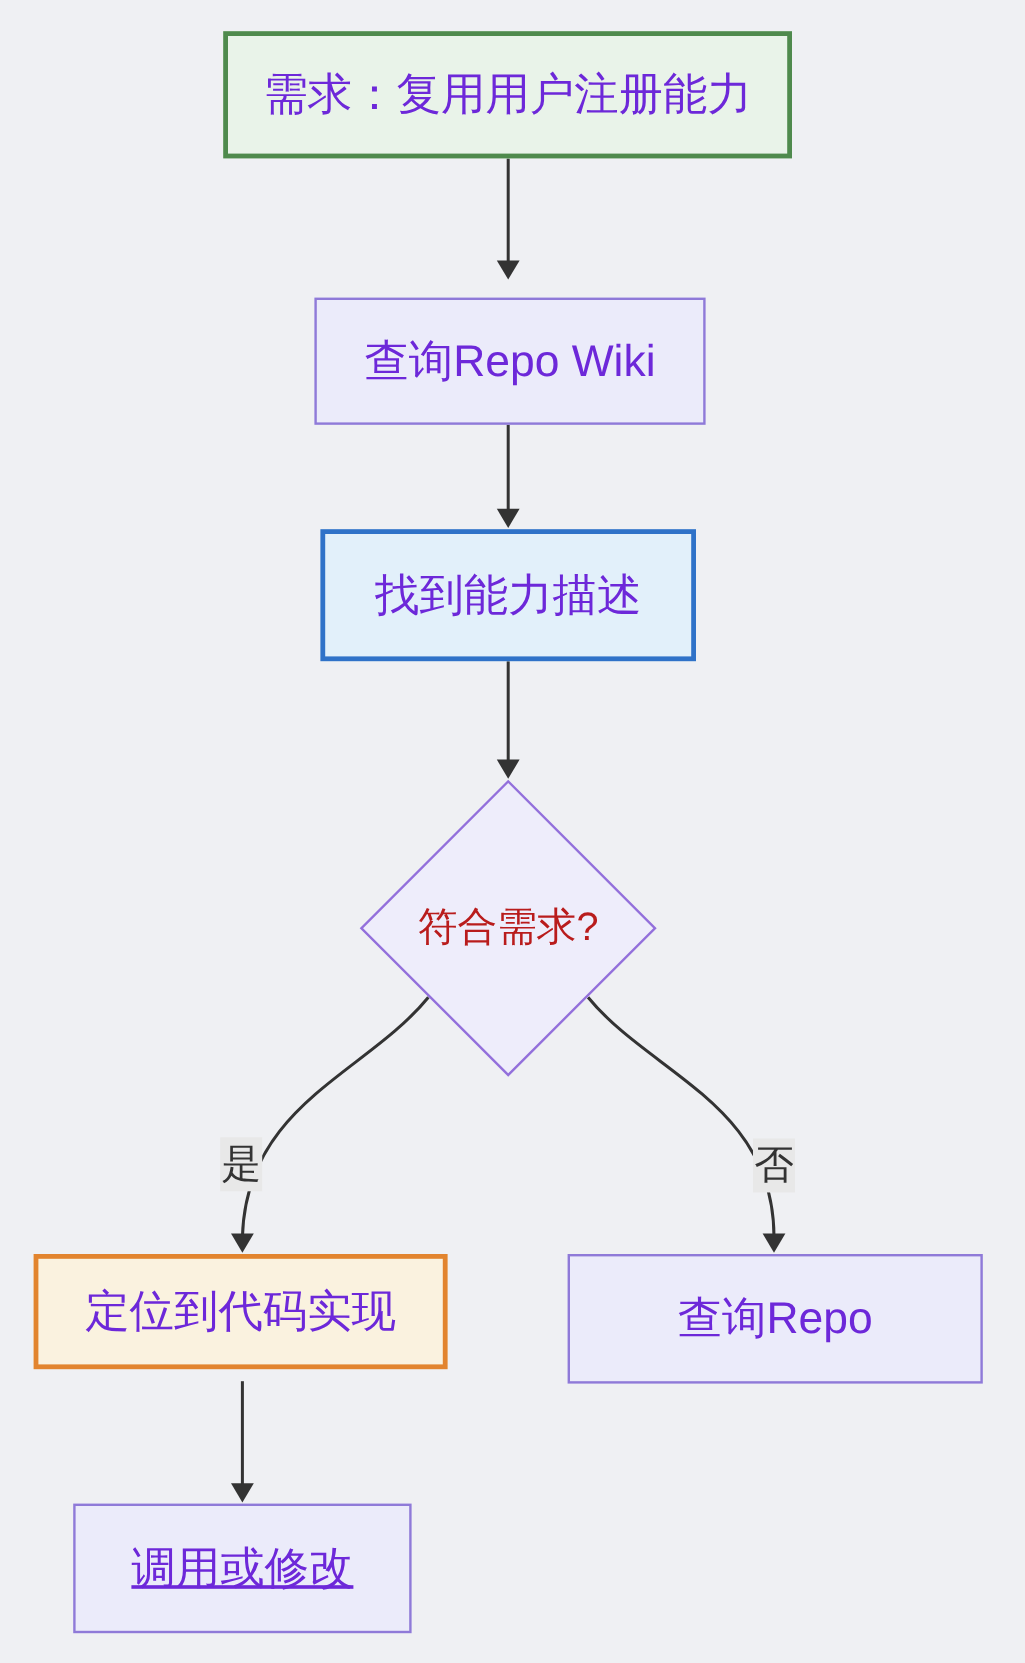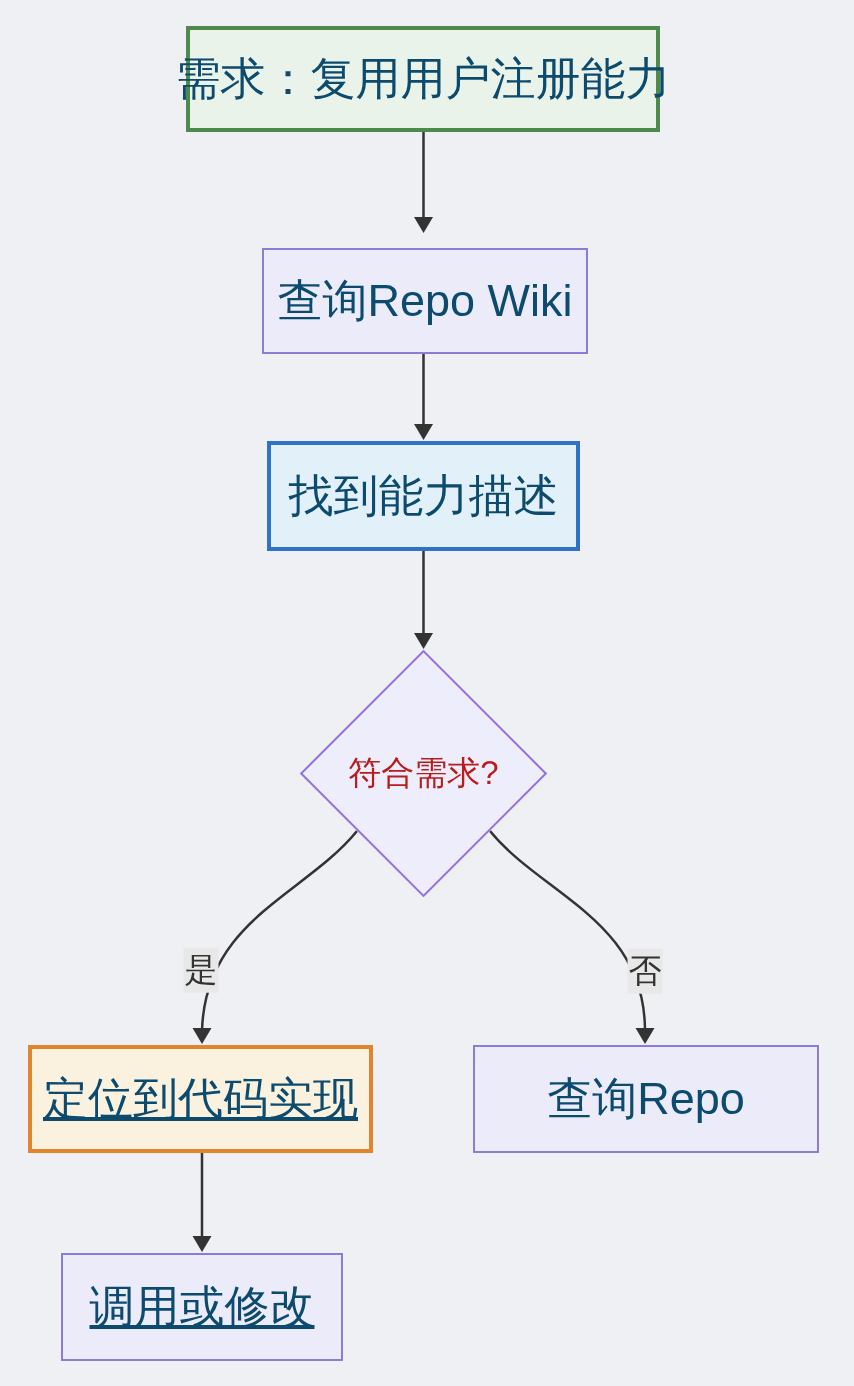--- a/index.html
+++ b/index.html
@@ -30,22 +30,22 @@
   .edges-svg polygon {
     fill: #333333;
     stroke: none;
   }
   .node {
     position: absolute;
     display: flex;
     align-items: center;
     justify-content: center;
     box-sizing: border-box;
-    color: #0c4a6e;
-    font-size: 45px;
+    color: #6d28d9;
+    font-size: 37px;
     text-align: center;
     white-space: nowrap;
   }
   .node-green  { background: #e9f3e9; border: 4px solid #4f8a4d; }
   .node-purple { background: #ebebfa; border: 2px solid #8f7ad8; }
   .node-blue   { background: #e2f0fa; border: 4px solid #2f72c8; }
   .node-orange { background: #faf2df; border: 4px solid #e2842e; }
   .diamond {
     position: absolute;
     box-sizing: border-box;
@@ -114,21 +114,21 @@
   </div>
 
   <div class="edge-label" style="left:201px; top:970px;">
     <span>是</span>
   </div>
 
   <div class="edge-label" style="left:645px; top:971px;">
     <span>否</span>
   </div>
 
-  <div class="node node-orange" style="left:28px; top:1045px; width:345px; height:108px;text-decoration:underline;">
+  <div class="node node-orange" style="left:28px; top:1045px; width:345px; height:96px;">
     <span>定位到代码实现</span>
   </div>
 
   <div class="node node-purple" style="left:473px; top:1045px; width:346px; height:108px;">
     <span>查询Repo</span>
   </div>
 
   <div class="node node-purple" style="left:61px; top:1253px; width:282px; height:108px;text-decoration:underline;">
     <span>调用或修改</span>
   </div>

